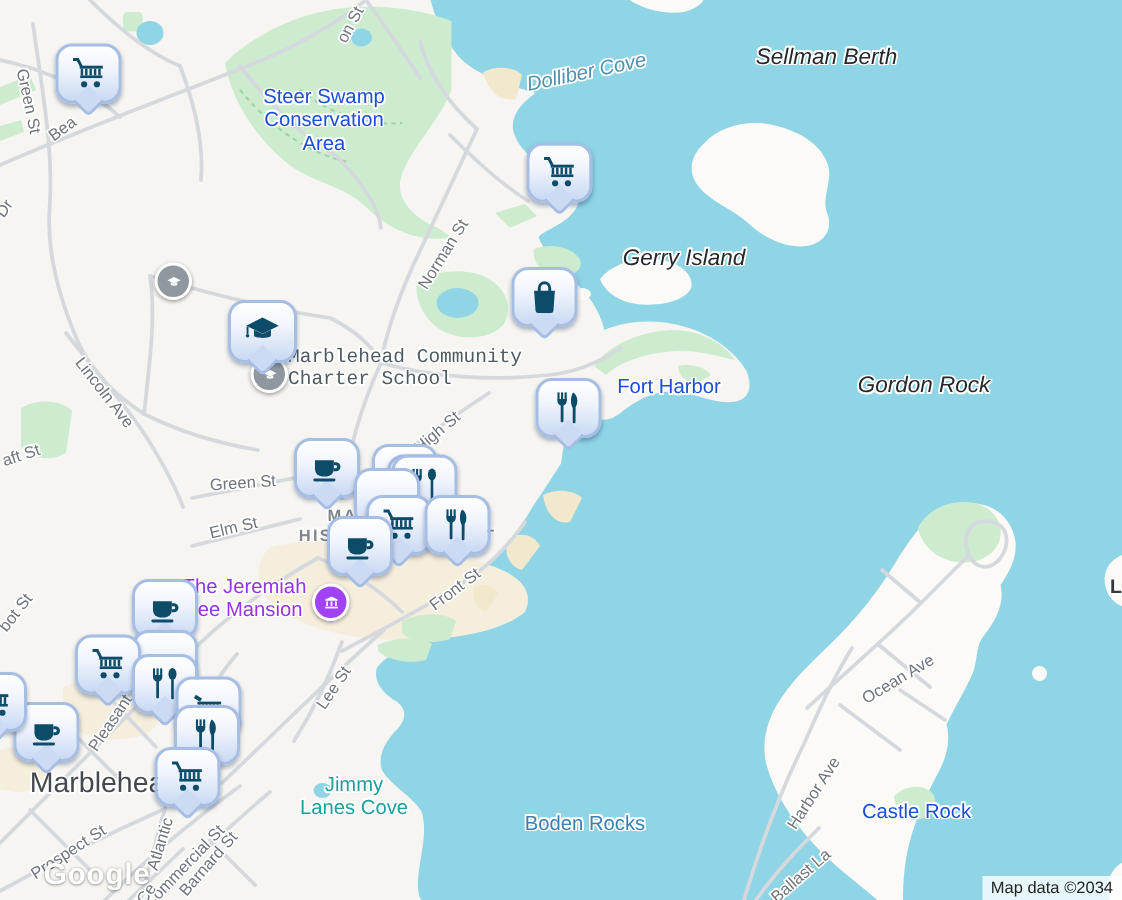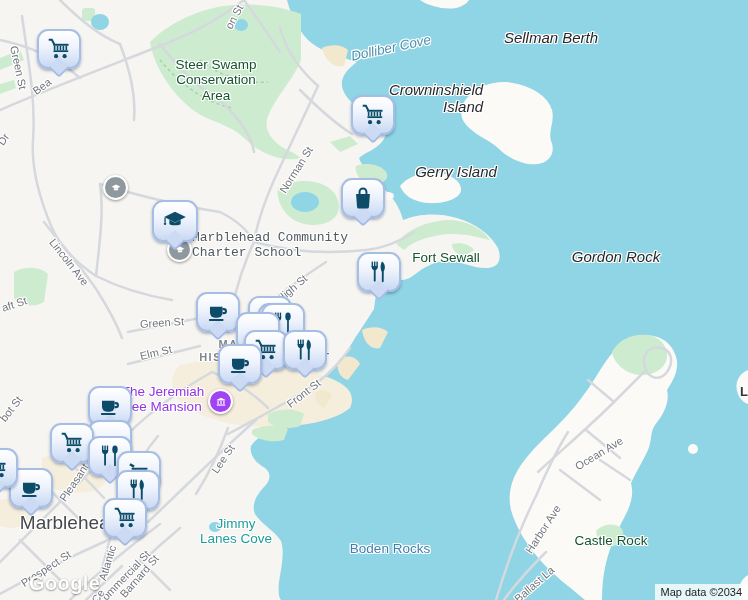--- a/index.html
+++ b/index.html
@@ -9,21 +9,21 @@
 
   .halo{text-shadow:-1px -1px 0 #fff,1px -1px 0 #fff,-1px 1px 0 #fff,1px 1px 0 #fff,
         -1px 0 0 #fff,1px 0 0 #fff,0 -1px 0 #fff,0 1px 0 #fff;}
 
   .lbl{position:absolute;z-index:3;white-space:pre-line;text-align:center;
        transform:translate(-50%,-50%);line-height:1.14;pointer-events:none;}
   .lbl-island{color:#26292c;font-style:italic;font-size:15px;text-align:right;}
   .lbl-water {color:#4e90ad;font-style:italic;font-size:13.5px;}
   .lbl-sea   {color:#3e7fae;font-size:13.5px;}
   .lbl-cove  {color:#1d9f9a;font-size:13.5px;}
-  .lbl-park  {color:#14532d;font-size:12.5px;}
+  .lbl-park  {color:#1d4ed8;font-size:12.5px;}
   .lbl-school{color:#4e5a61;font-size:13px;text-align:left;transform:translate(0,0);font-family:Liberation Mono, monospace;}
   .lbl-town  {color:#45484d;font-size:19px;}
   .lbl-district{color:#80868c;font-size:11px;font-weight:bold;letter-spacing:1.5px;}
   .lbl-purple{color:#9334e6;font-size:13.5px;}
   .lbl-cut   {color:#33373a;font-size:13px;font-weight:bold;}
 
   .street{position:absolute;z-index:2;color:#70757c;font-size:11px;white-space:nowrap;
           transform-origin:0 50%;pointer-events:none;}
 
   .pin{position:absolute;width:40px;height:36px;border-radius:11px;z-index:5;
@@ -244,25 +244,23 @@
       <rect x="4.8" y="16.2" width="14.4" height="2" fill="currentColor"></rect>
     </symbol>
     <symbol id="i-school" viewBox="0 0 24 24">
       <path fill="currentColor" d="M12 6.2 19.5 10 12 13.8 4.5 10z"></path>
       <path fill="currentColor" d="M8.3 12.2v2.9c0 1.4 7.4 1.4 7.4 0v-2.9L12 14.1z"></path>
     </symbol>
   </svg>
 
   <div class="lbl lbl-island halo" style="left:551px;top:38px">Sellman Berth</div>
   <div class="lbl lbl-water halo" style="left:391px;top:48px;transform:translate(-50%,-50%) rotate(-12deg)">Dolliber Cove</div>
-  <div class="lbl lbl-island halo" style="left:436px;top:98px">Crowninshield
-Island</div>
   <div class="lbl lbl-island halo" style="left:456px;top:172px">Gerry Island</div>
   <div class="lbl lbl-island halo" style="left:616px;top:257px">Gordon Rock</div>
-  <div class="lbl lbl-park halo" style="left:446px;top:258px;font-size:13.5px">Fort Sewall</div>
+  <div class="lbl lbl-park halo" style="left:446px;top:258px;font-size:13.5px">Fort Harbor</div>
   <div class="lbl lbl-park halo" style="left:216px;top:80px;font-size:13.5px">Steer Swamp
 Conservation
 Area</div>
   <div class="lbl lbl-school halo" style="left:192px;top:231px">Marblehead Community
 Charter School</div>
   <div class="lbl lbl-district halo" style="left:265px;top:351px">MARBLEHEAD
 HISTORIC DISTRICT</div>
   <div class="lbl lbl-purple halo" style="left:163px;top:399px">The Jeremiah
 Lee Mansion</div>
   <div class="lbl lbl-town halo" style="left:70px;top:523px">Marblehead</div>

